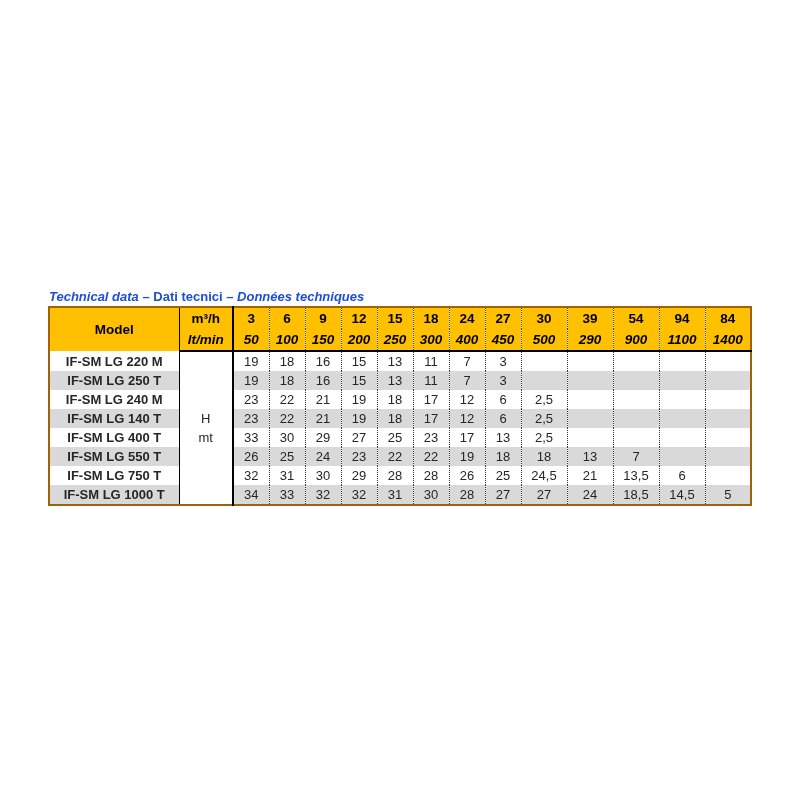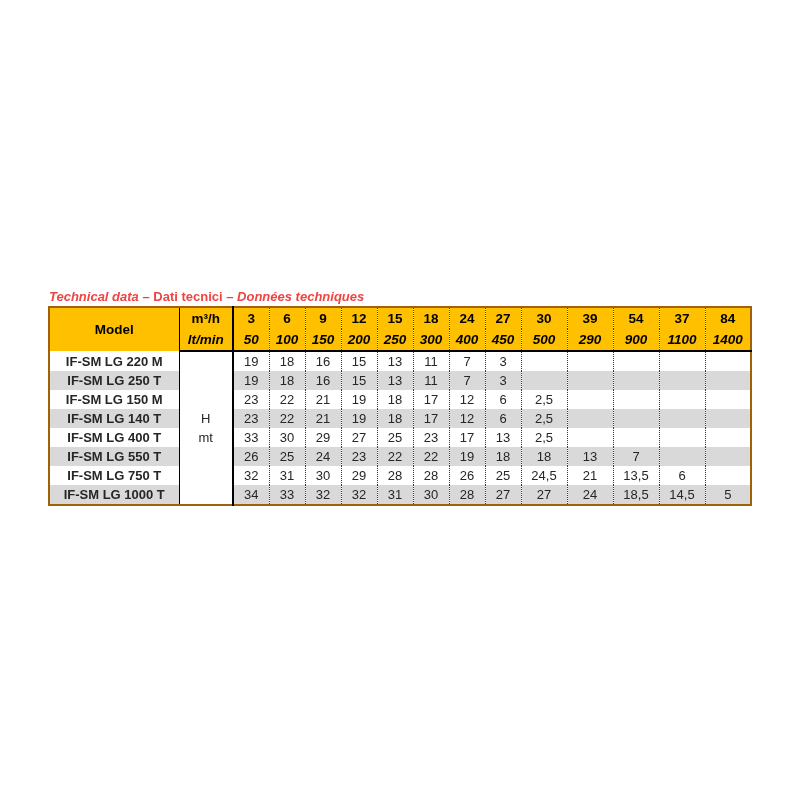--- a/index.html
+++ b/index.html
@@ -20,21 +20,21 @@
     position: absolute;
     left: 48px;
     top: 289px;
     width: 704px;
   }
   .title {
     font-size: 13px;
     font-weight: bold;
     line-height: 16px;
     margin: 0 0 1px 1px;
-    color: #ef4444;
+    color: #1d4ed8;
     white-space: pre;
   }
   .title .ital { font-style: italic; }
 
   table.tbl {
     border-collapse: collapse;
     table-layout: fixed;
     width: 702px;
     border: 2px solid #a16207;
   }
@@ -112,21 +112,21 @@
             <th class="flow-th">6</th>
             <th class="flow-th">9</th>
             <th class="flow-th">12</th>
             <th class="flow-th">15</th>
             <th class="flow-th">18</th>
             <th class="flow-th">24</th>
             <th class="flow-th">27</th>
             <th class="flow-th">30</th>
             <th class="flow-th">39</th>
             <th class="flow-th">54</th>
-            <th class="flow-th">37</th>
+            <th class="flow-th">94</th>
             <th class="flow-th">84</th>
           </tr>
         <tr class="hrow-bot">
           <th class="unit-th">lt/min</th>
         <th class="flow-th first-flow">50</th>
             <th class="flow-th">100</th>
             <th class="flow-th">150</th>
             <th class="flow-th">200</th>
             <th class="flow-th">250</th>
             <th class="flow-th">300</th>
@@ -170,21 +170,21 @@
             <td class="val-td">11</td>
             <td class="val-td">7</td>
             <td class="val-td">3</td>
             <td class="val-td"></td>
             <td class="val-td"></td>
             <td class="val-td"></td>
             <td class="val-td"></td>
             <td class="val-td"></td>
           </tr>
           <tr>
-            <td class="model-td">IF-SM LG 150 M</td>
+            <td class="model-td">IF-SM LG 240 M</td>
             <td class="val-td first-flow">23</td>
             <td class="val-td">22</td>
             <td class="val-td">21</td>
             <td class="val-td">19</td>
             <td class="val-td">18</td>
             <td class="val-td">17</td>
             <td class="val-td">12</td>
             <td class="val-td">6</td>
             <td class="val-td">2,5</td>
             <td class="val-td"></td>

